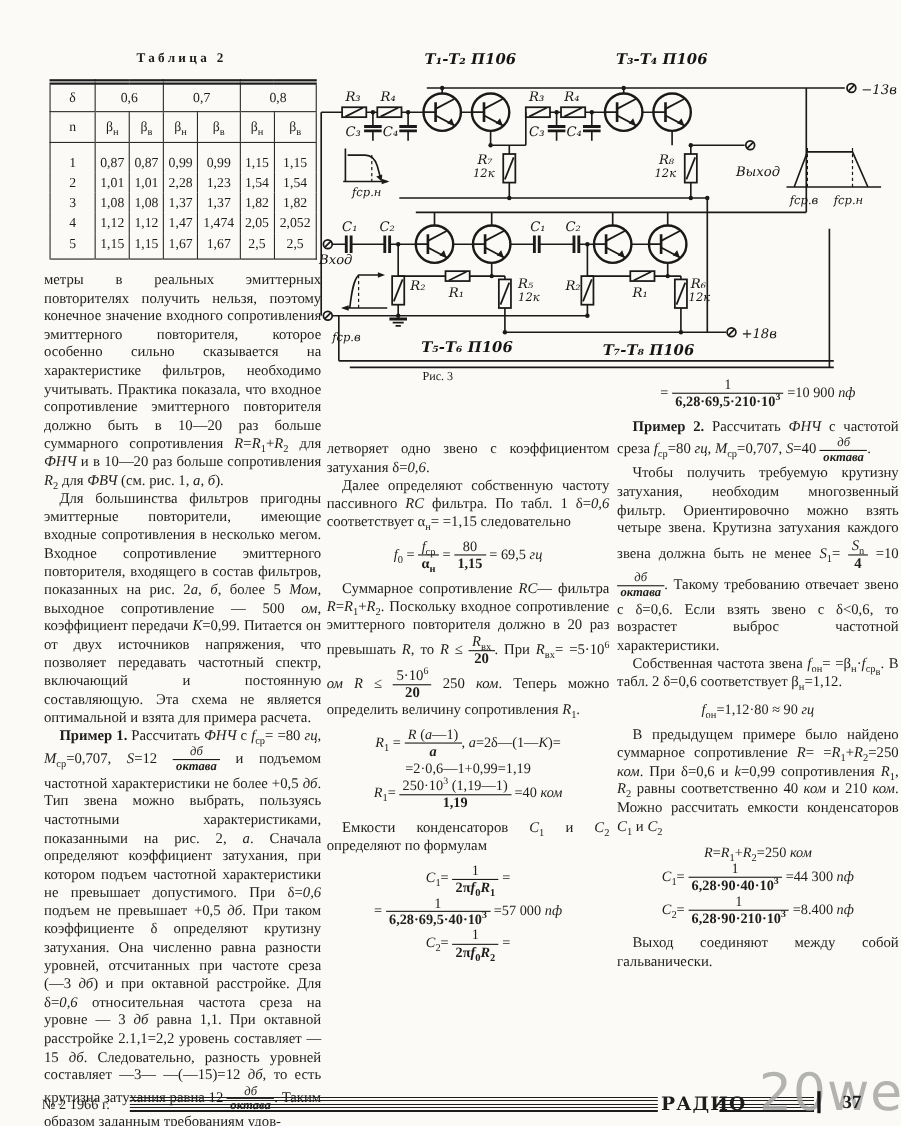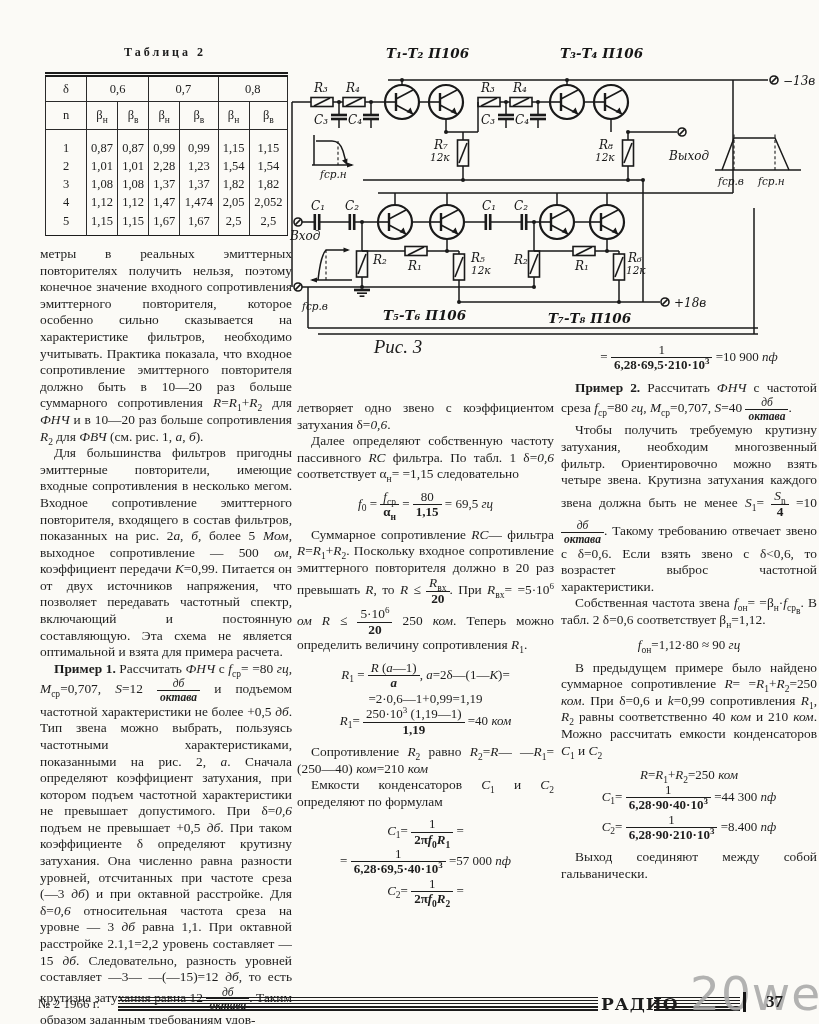--- a/index.html
+++ b/index.html
@@ -23,21 +23,21 @@
   .col p{margin:0;text-indent:14px;}
   .col p.ni{text-indent:0;margin-top:38px;}
   .col p.eq{text-indent:0;text-align:center;margin:7px 0;font-size:13px;line-height:17px;}
   sub{font-size:9.5px;line-height:0;}
   sup{font-size:9px;line-height:0;}
   .frac{display:inline-block;vertical-align:middle;text-align:center;line-height:1.1;text-indent:0;}
   .frac .fn{display:block;padding:0 3px;}
   .frac .fd{display:block;border-top:1px solid #1c1c1c;padding:0 3px;font-weight:bold;}
   .frac.small{font-size:11.5px;font-style:italic;}
   .fig-caption{position:absolute;left:288px;top:336px;width:220px;text-align:center;
-      font-style:italic;font-size:19px;}
+      font-size:11px;}
   
   .schematic{position:absolute;left:288px;top:40px;}
   .schematic .wire{fill:none;stroke:#1a1a1a;stroke-width:1.5;}
   .schematic .sym{fill:none;stroke:#1a1a1a;stroke-width:1.6;}
   .schematic .plate{fill:none;stroke:#1a1a1a;stroke-width:2.6;}
   .schematic .dash{fill:none;stroke:#1a1a1a;stroke-width:1.1;stroke-dasharray:3 2.4;}
   .schematic .dot{fill:#1a1a1a;stroke:none;}
   .schematic .fillk{fill:#1a1a1a;stroke:none;}
   .schematic text{font-family:"DejaVu Serif","DejaVu Sans",serif;font-style:italic;
       font-size:12px;fill:#161616;}
@@ -321,21 +321,20 @@
       <p class="ni">метры в реальных эмиттерных повторителях получить нельзя, поэтому конечное значение входного сопротивления эмиттерного повторителя, которое особенно сильно сказывается на характеристике фильтров, необходимо учитывать. Практика показала, что входное сопротивление эмиттерного повторителя должно быть в 10—20 раз больше суммарного сопротивления <i>R</i>=<i>R</i><sub>1</sub>+<i>R</i><sub>2</sub> для <i>ФНЧ</i> и в 10—20 раз больше сопротивления <i>R</i><sub>2</sub> для <i>ФВЧ</i> (см. рис. 1, <i>а</i>, <i>б</i>).</p>
       <p>Для большинства фильтров пригодны эмиттерные повторители, имеющие входные сопротивления в несколько мегом. Входное сопротивление эмиттерного повторителя, входящего в состав фильтров, показанных на рис. 2<i>а</i>, <i>б</i>, более 5 <i>Мом</i>, выходное сопротивление — 500 <i>ом</i>, коэффициент передачи <i>К</i>=0,99. Питается он от двух источников напряжения, что позволяет передавать частотный спектр, включающий и постоянную составляющую. Эта схема не является оптимальной и взята для примера расчета.</p>
       <p><b>Пример 1.</b> Рассчитать <i>ФНЧ</i> с <i>f</i><sub>ср</sub>= =80 <i>гц</i>, <i>М</i><sub>ср</sub>=0,707, <i>S</i>=12 <span class="frac small"><span class="fn">дб</span><span class="fd">октава</span></span> и подъемом частотной характеристики не более +0,5 <i>дб</i>. Тип звена можно выбрать, пользуясь частотными характеристиками, показанными на рис. 2, <i>а</i>. Сначала определяют коэффициент затухания, при котором подъем частотной характеристики не превышает допустимого. При δ=<i>0,6</i> подъем не превышает +0,5 <i>дб</i>. При таком коэффициенте δ определяют крутизну затухания. Она численно равна разности уровней, отсчитанных при частоте среза (—3 <i>дб</i>) и при октавной расстройке. Для δ=<i>0,6</i> относительная частота среза на уровне — 3 <i>дб</i> равна 1,1. При октавной расстройке 2.1,1=2,2 уровень составляет — 15 <i>дб</i>. Следовательно, разность уровней составляет —3— —(—15)=12 <i>дб</i>, то есть крутизна затухания равна 12 <span class="frac small"><span class="fn">дб</span><span class="fd">октава</span></span>. Таким образом заданным требованиям удов-</p>
     </div>
   <div class="col" style="left:297px;top:362px;width:257px;">
       <p class="ni">летворяет одно звено с коэффициентом затухания δ=<i>0,6</i>.</p>
       <p>Далее определяют собственную частоту пассивного <i>RC</i> фильтра. По табл. 1 δ=<i>0,6</i> соответствует α<sub>н</sub>= =1,15 следовательно</p>
       <p class="eq"><i>f</i><sub>0</sub> = <span class="frac"><span class="fn"><i>f</i><sub>ср</sub></span><span class="fd">α<sub>н</sub></span></span> = <span class="frac"><span class="fn">80</span><span class="fd">1,15</span></span> = 69,5 <i>гц</i></p>
       <p>Суммарное сопротивление <i>RC</i>— фильтра <i>R</i>=<i>R</i><sub>1</sub>+<i>R</i><sub>2</sub>. Поскольку входное сопротивление эмиттерного повторителя должно в 20 раз превышать <i>R</i>, то <i>R</i> ≤ <span class="frac"><span class="fn"><i>R</i><sub>вх</sub></span><span class="fd">20</span></span>. При <i>R</i><sub>вх</sub>= =5·10<sup>6</sup> <i>ом</i> <i>R</i> ≤ <span class="frac"><span class="fn">5·10<sup>6</sup></span><span class="fd">20</span></span> 250 <i>ком</i>. Теперь можно определить величину сопротивления <i>R</i><sub>1</sub>.</p>
       <p class="eq"><i>R</i><sub>1</sub> = <span class="frac"><span class="fn"><i>R</i> (<i>a</i>—1)</span><span class="fd"><i>a</i></span></span>, <i>a</i>=2δ—(1—<i>K</i>)=<br>=2·0,6—1+0,99=1,19<br><i>R</i><sub>1</sub>= <span class="frac"><span class="fn">250·10<sup>3</sup> (1,19—1)</span><span class="fd">1,19</span></span> =40 <i>ком</i></p>
-      <p>Сопротивление <i>R</i><sub>2</sub> равно <i>R</i><sub>2</sub>=<i>R</i>— —<i>R</i><sub>1</sub>=(250—40) <i>ком</i>=210 <i>ком</i></p>
       <p>Емкости конденсаторов <i>C</i><sub>1</sub> и <i>C</i><sub>2</sub> определяют по формулам</p>
       <p class="eq"><i>C</i><sub>1</sub>= <span class="frac"><span class="fn">1</span><span class="fd">2π<i>f</i><sub>0</sub><i>R</i><sub>1</sub></span></span> =<br>= <span class="frac"><span class="fn">1</span><span class="fd">6,28·69,5·40·10<sup>3</sup></span></span> =57 000 <i>пф</i><br><i>C</i><sub>2</sub>= <span class="frac"><span class="fn">1</span><span class="fd">2π<i>f</i><sub>0</sub><i>R</i><sub>2</sub></span></span> =</p>
     </div>
   <div class="col" style="left:561px;top:336px;width:256px;">
       <p class="eq">= <span class="frac"><span class="fn">1</span><span class="fd">6,28·69,5·210·10<sup>3</sup></span></span> =10 900 <i>пф</i></p>
       <p><b>Пример 2.</b> Рассчитать <i>ФНЧ</i> с частотой среза <i>f</i><sub>ср</sub>=80 <i>гц</i>, <i>М</i><sub>ср</sub>=0,707, <i>S</i>=40 <span class="frac small"><span class="fn">дб</span><span class="fd">октава</span></span>.</p>
       <p>Чтобы получить требуемую крутизну затухания, необходим многозвенный фильтр. Ориентировочно можно взять четыре звена. Крутизна затухания каждого звена должна быть не менее <i>S</i><sub>1</sub>= <span class="frac"><span class="fn"><i>S</i><sub>n</sub></span><span class="fd">4</span></span> =10 <span class="frac small"><span class="fn">дб</span><span class="fd">октава</span></span>. Такому требованию отвечает звено с δ=0,6. Если взять звено с δ&lt;0,6, то возрастет выброс частотной характеристики.</p>
       <p>Собственная частота звена <i>f</i><sub>он</sub>= =β<sub>н</sub>·<i>f</i><sub>ср<sub>в</sub></sub>. В табл. 2 δ=0,6 соответствует β<sub>н</sub>=1,12.</p>
       <p class="eq"><i>f</i><sub>он</sub>=1,12·80 ≈ 90 <i>гц</i></p>
       <p>В предыдущем примере было найдено суммарное сопротивление <i>R</i>= =<i>R</i><sub>1</sub>+<i>R</i><sub>2</sub>=250 <i>ком</i>. При δ=0,6 и <i>k</i>=0,99 сопротивления <i>R</i><sub>1</sub>, <i>R</i><sub>2</sub> равны соответственно 40 <i>ком</i> и 210 <i>ком</i>. Можно рассчитать емкости конденсаторов <i>C</i><sub>1</sub> и <i>C</i><sub>2</sub></p>

